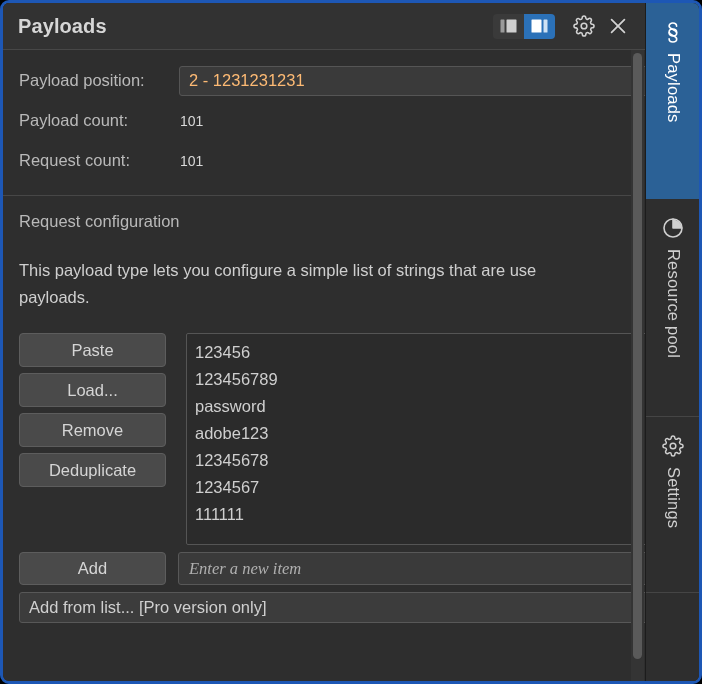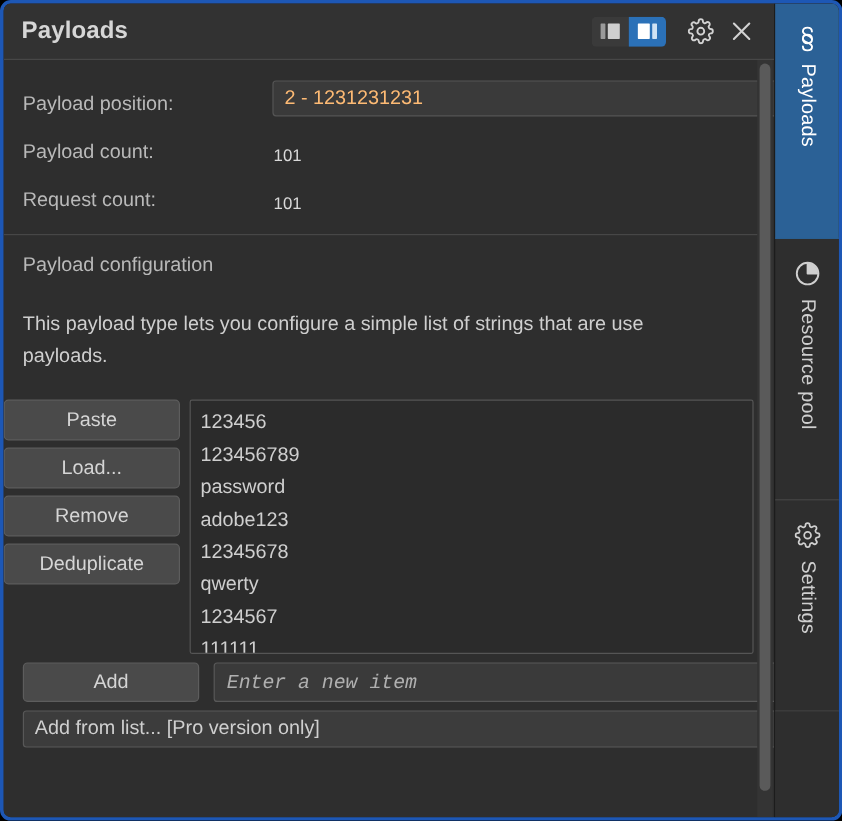--- a/index.html
+++ b/index.html
@@ -99,24 +99,23 @@
     width: 700px;   
     padding: 0 0 0 0;
   }
 
   
   #info-form {
     padding: 14px 0 12px 16px;
   }
   .form-row {
     display: flex;
-    align-items: flex-end;
+    align-items: center;
     height: 33px;
     margin-bottom: 7px;
-    gap: 48px;
   }
   .form-row:last-child { margin-bottom: 0; }
   .form-label {
     width: 160px;
     flex: 0 0 160px;
     font-size: 16.5px;
     color: #b9b9b9;
   }
   .field-box {
     height: 30px;
@@ -156,22 +155,23 @@
     font-size: 16.5px;
     color: #cfcfcf;
     line-height: 27px;
     width: 700px;
     white-space: pre-wrap;
   }
 
   
   #payload-editor {
     margin-top: 22px;
-    display: flex;
-    gap: 8px;
+    padding-left: 16px;
+    display: flex;
+    gap: 20px;
   }
   #btn-col {
     width: 147px;
     flex: 0 0 147px;
     display: flex;
     flex-direction: column;
     gap: 6px;
   }
   .push-btn {
     height: 34px;
@@ -219,21 +219,21 @@
   }
   #new-item-input {
     width: 470px;
     flex: 0 0 470px;
     height: 33px;
     background: #3a3a3a;
     border: 1px solid #585858;
     border-radius: 3px;
     color: #5eead4;
     font-size: 16.5px;
-    font-family: Liberation Mono, monospace;
+    font-family: Liberation Serif, serif;
     padding-left: 10px;
     outline: none;
   }
   #new-item-input::placeholder {
     color: #b0b0b0;
     font-style: italic;
     opacity: 1;
   }
 
   #add-from-list {
@@ -379,40 +379,39 @@
 
             <div class="form-row">
               <div class="form-label">Request count:</div>
               <div class="plain-value">101</div>
             </div>
           </div>
 
           <hr class="sep">
 
           <div id="config-section">
-            <div id="config-heading">Payload configuration</div>
+            <div id="config-heading">Request configuration</div>
             <div id="config-desc">This payload type lets you configure a simple list of strings that are use
 payloads.</div>
           </div>
 
           <div id="payload-editor">
             <div id="btn-col">
               <div class="push-btn">Paste</div>
               <div class="push-btn">Load...</div>
               <div class="push-btn">Remove</div>
               <div class="push-btn">Deduplicate</div>
             </div>
 
             <div id="list-box">
               <div class="list-item">123456</div>
               <div class="list-item">123456789</div>
               <div class="list-item">password</div>
               <div class="list-item">adobe123</div>
               <div class="list-item">12345678</div>
-              <div class="list-item">qwerty</div>
               <div class="list-item">1234567</div>
               <div class="list-item">111111</div>
             </div>
           </div>
 
           <div id="add-row">
             <div class="push-btn" id="add-btn">Add</div>
             <input id="new-item-input" type="text" placeholder="Enter a new item" style="">
           </div>
 

